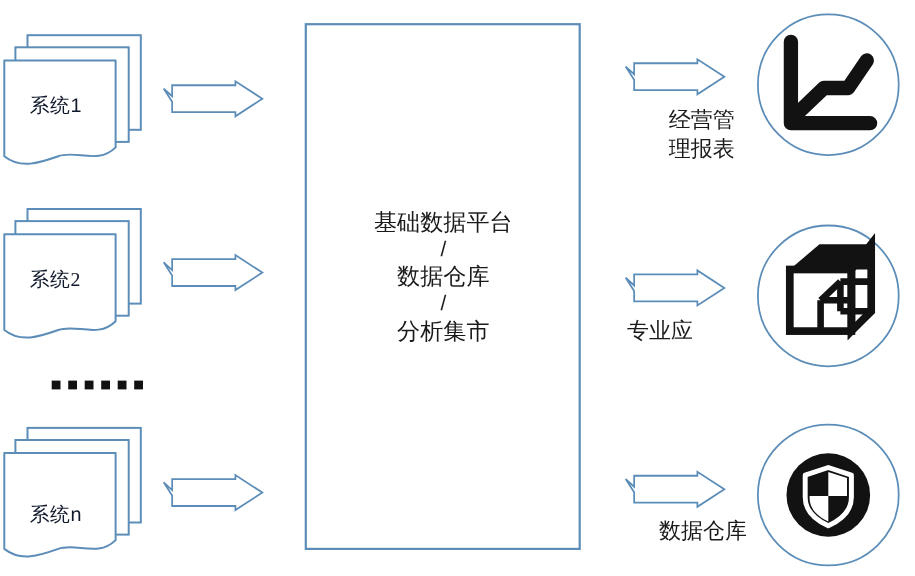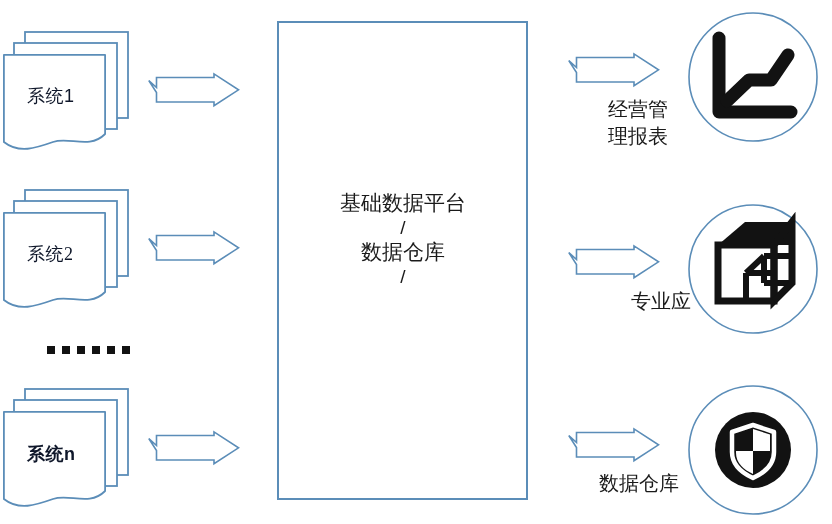--- a/index.html
+++ b/index.html
@@ -22,21 +22,21 @@
   }
   .doc-label {
     position: absolute;
     font-size: 18px;
     color: #0f172a;
     letter-spacing: 0.5px;
     white-space: nowrap;
   }
   .doc1-label { left: 27px; top: 84px; }
   .doc2-label { left: 27px; top: 242px; font-family: Liberation Serif, serif; }
-  .doc3-label { left: 27px; top: 442px; font-weight: bold; }
+  .doc3-label { left: 27px; top: 456px; }
 
   .center-text {
     position: absolute;
     left: 278px;
     top: 190px;
     width: 250px;
     text-align: center;
     font-size: 21px;
     color: #1a1a1a;
     line-height: 1.28;
@@ -50,21 +50,21 @@
 
   .out-label {
     position: absolute;
     text-align: center;
     font-size: 20px;
     color: #1a1a1a;
     line-height: 1.35;
     white-space: nowrap;
   }
   .out-label-1 { left: 586px; top: 96px; width: 104px; }
-  .out-label-2 { left: 605px; top: 288px; width: 112px; text-align: center; }
+  .out-label-2 { left: 544px; top: 288px; width: 112px; text-align: center; }
   .out-label-3 { left: 573px; top: 470px; width: 132px; }
   .out-label .ln { display: block; }
 </style>
 </head>
 <body>
 
 <svg class="canvas" viewBox="0 0 832 524">
   <defs>
 
     <g id="page-shape">
@@ -202,20 +202,21 @@
 
 <div class="doc-label doc1-label">系统1</div>
 <div class="doc-label doc2-label">系统2</div>
 <div class="doc-label doc3-label">系统n</div>
 
 <div class="center-text">
   <span class="ln">基础数据平台</span>
   <span class="sep">/</span>
   <span class="ln">数据仓库</span>
   <span class="sep">/</span>
+  <span class="ln">分析集市</span>
 </div>
 
 <div class="out-label out-label-1">
   <span class="ln">经营管</span>
   <span class="ln">理报表</span>
 </div>
 <div class="out-label out-label-2">
   <span class="ln">专业应</span>
 </div>
 <div class="out-label out-label-3">

